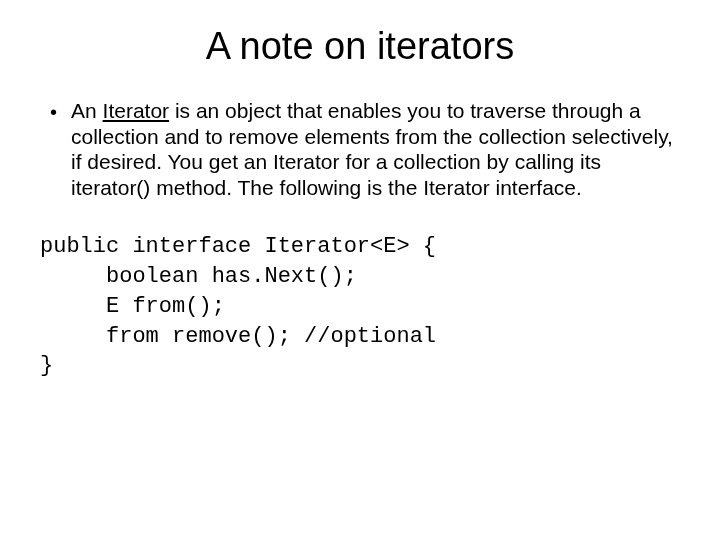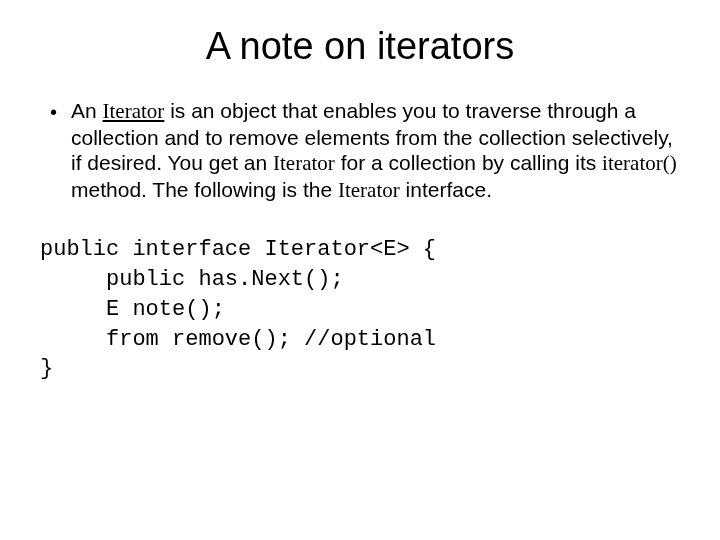--- a/index.html
+++ b/index.html
@@ -35,21 +35,21 @@
   .bullet-dot {
     flex: 0 0 auto;
     margin-right: 14px;
     margin-top: 2px;
     font-size: 20px;
   }
   .bullet-text {
     flex: 1 1 auto;
   }
   .mono {
-    font-family: Liberation Serif, serif;
+    font-family: Liberation Sans, sans-serif;
     text-align: right;
   }
   .u {
     text-decoration: underline;
   }
   .code-block {
     font-family: "Courier New", Courier, monospace;
     font-size: 22px;
     line-height: 1.35;
     white-space: pre;
@@ -66,18 +66,18 @@
   <div class="body-block">
     <div class="bullet-row">
       <span class="bullet-dot">•</span>
       <span class="bullet-text">
         <span>An </span><span class="mono u">Iterator</span><span> is an object that enables you to traverse through a collection and to remove elements from the collection selectively, if desired.  You get an </span><span class="mono">Iterator</span><span> for a collection by calling its </span><span class="mono">iterator()</span><span> method. The following is the </span><span class="mono">Iterator</span><span> interface.</span>
       </span>
     </div>
   </div>
 
   <div class="code-block"><span>public interface Iterator&lt;E&gt; {</span>
-<span>     public has.Next();</span>
-<span>     E note();</span>
+<span>     boolean has.Next();</span>
+<span>     E from();</span>
 <span>     from remove(); //optional</span>
 <span>}</span></div>
 
 </div>
 
 </body></html>

